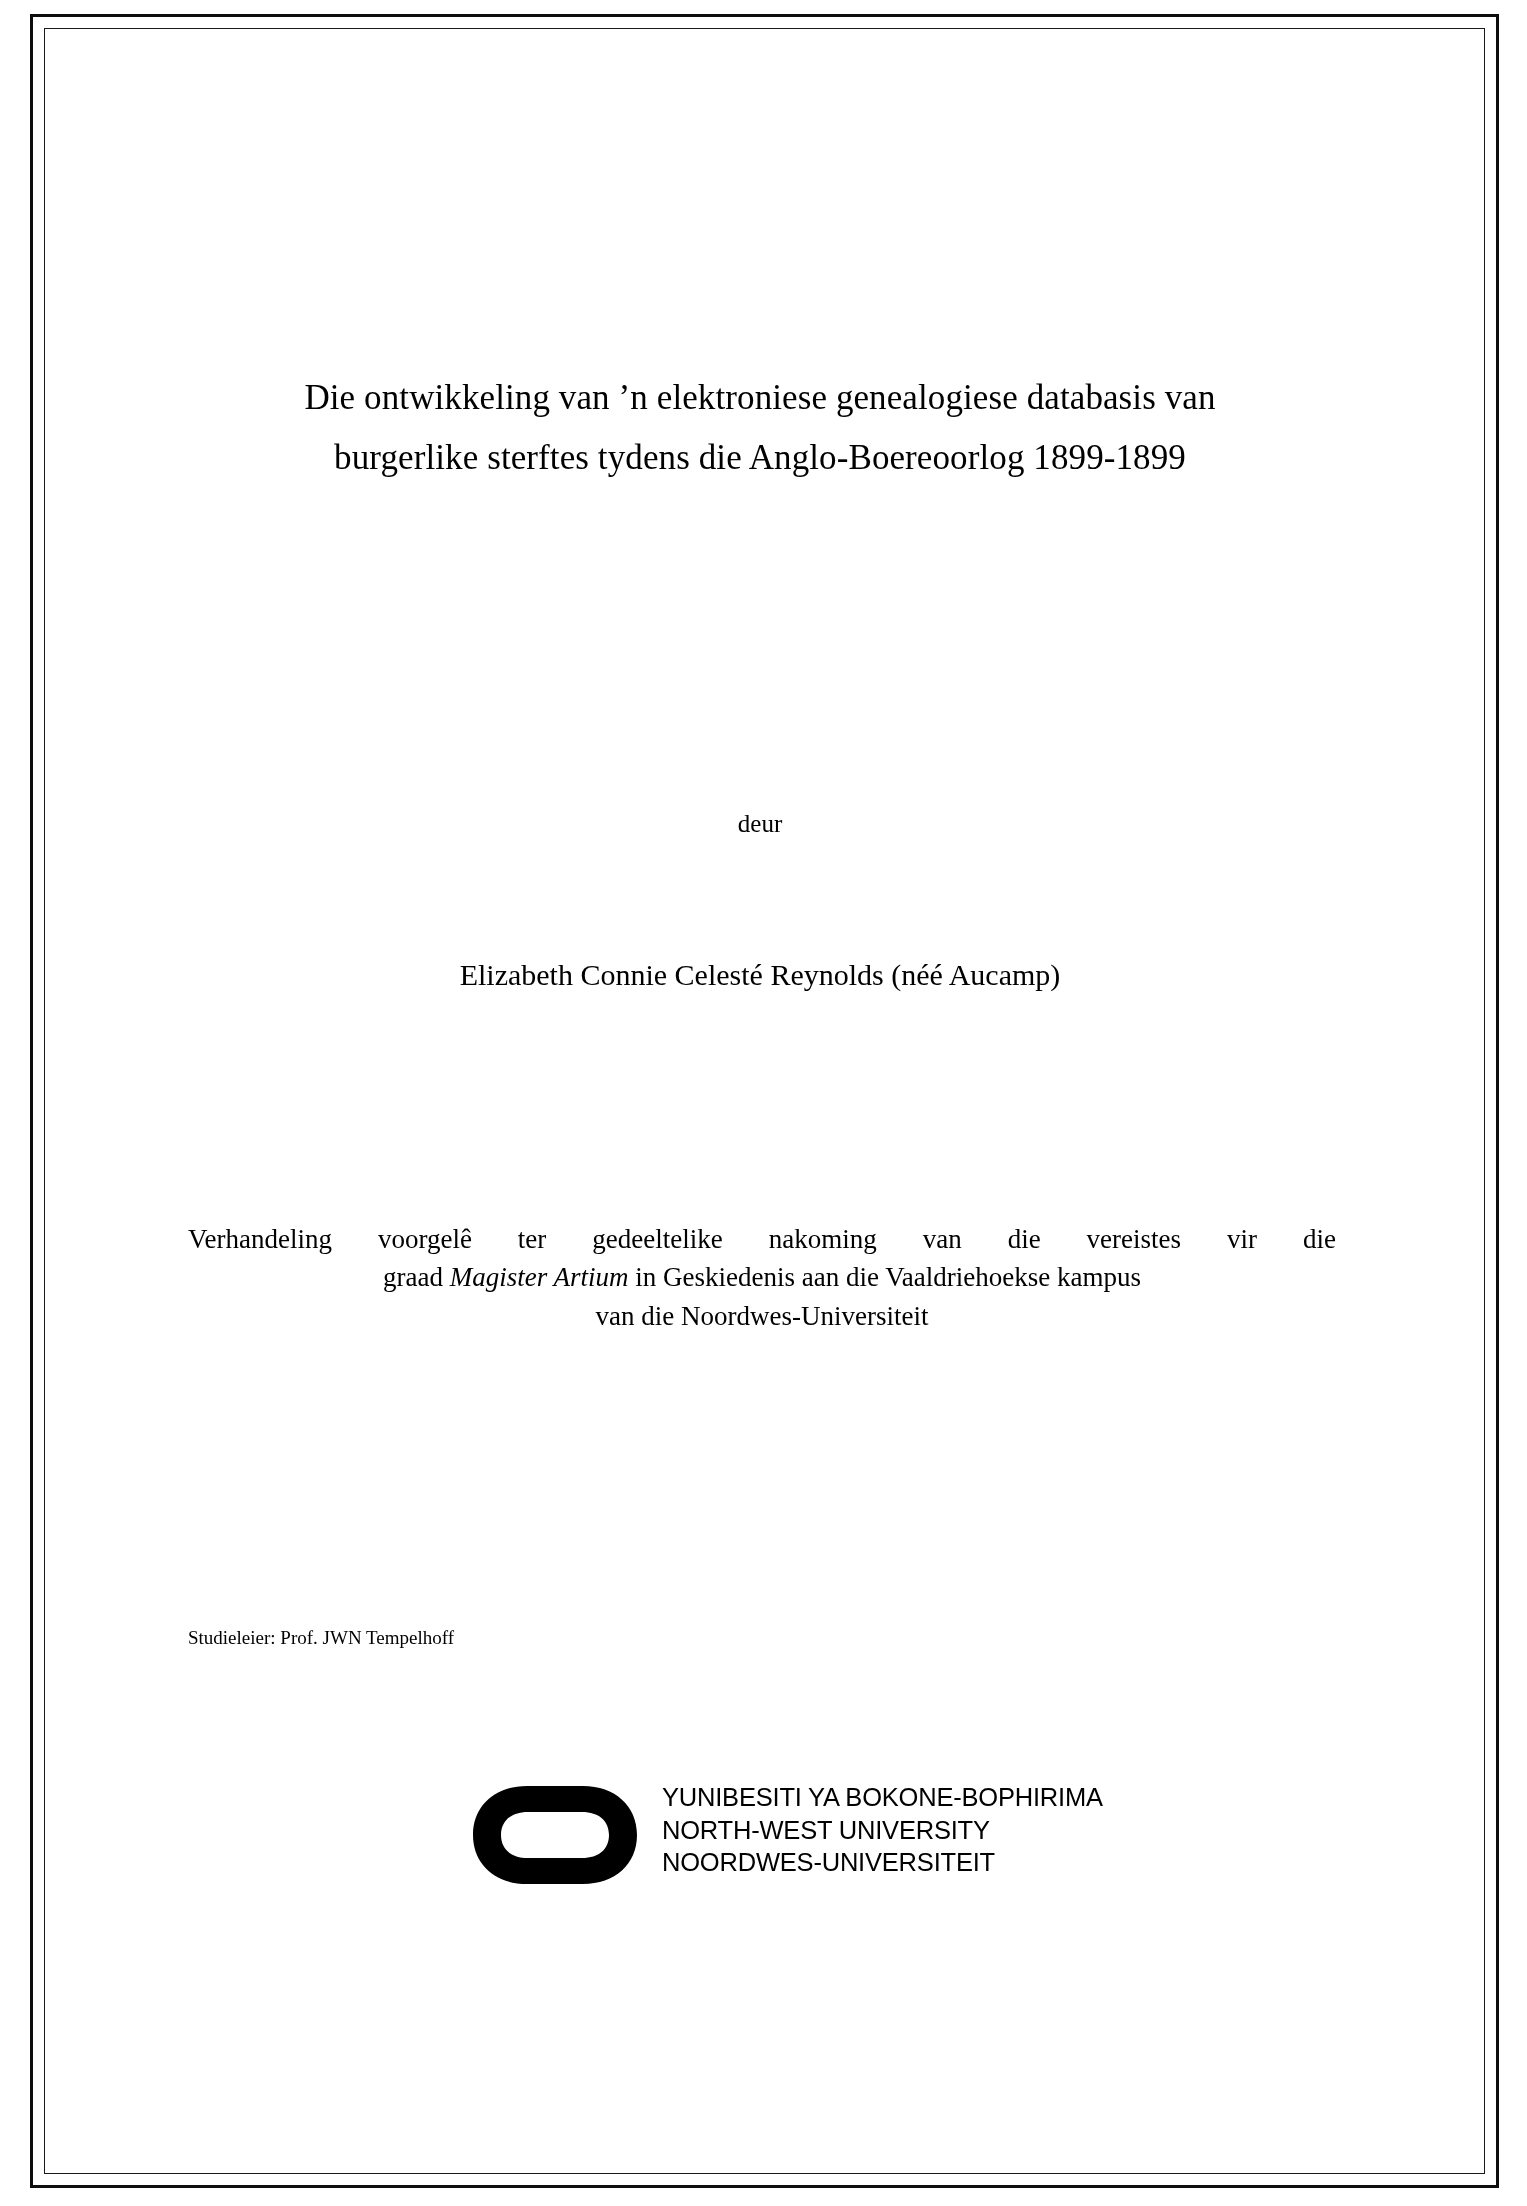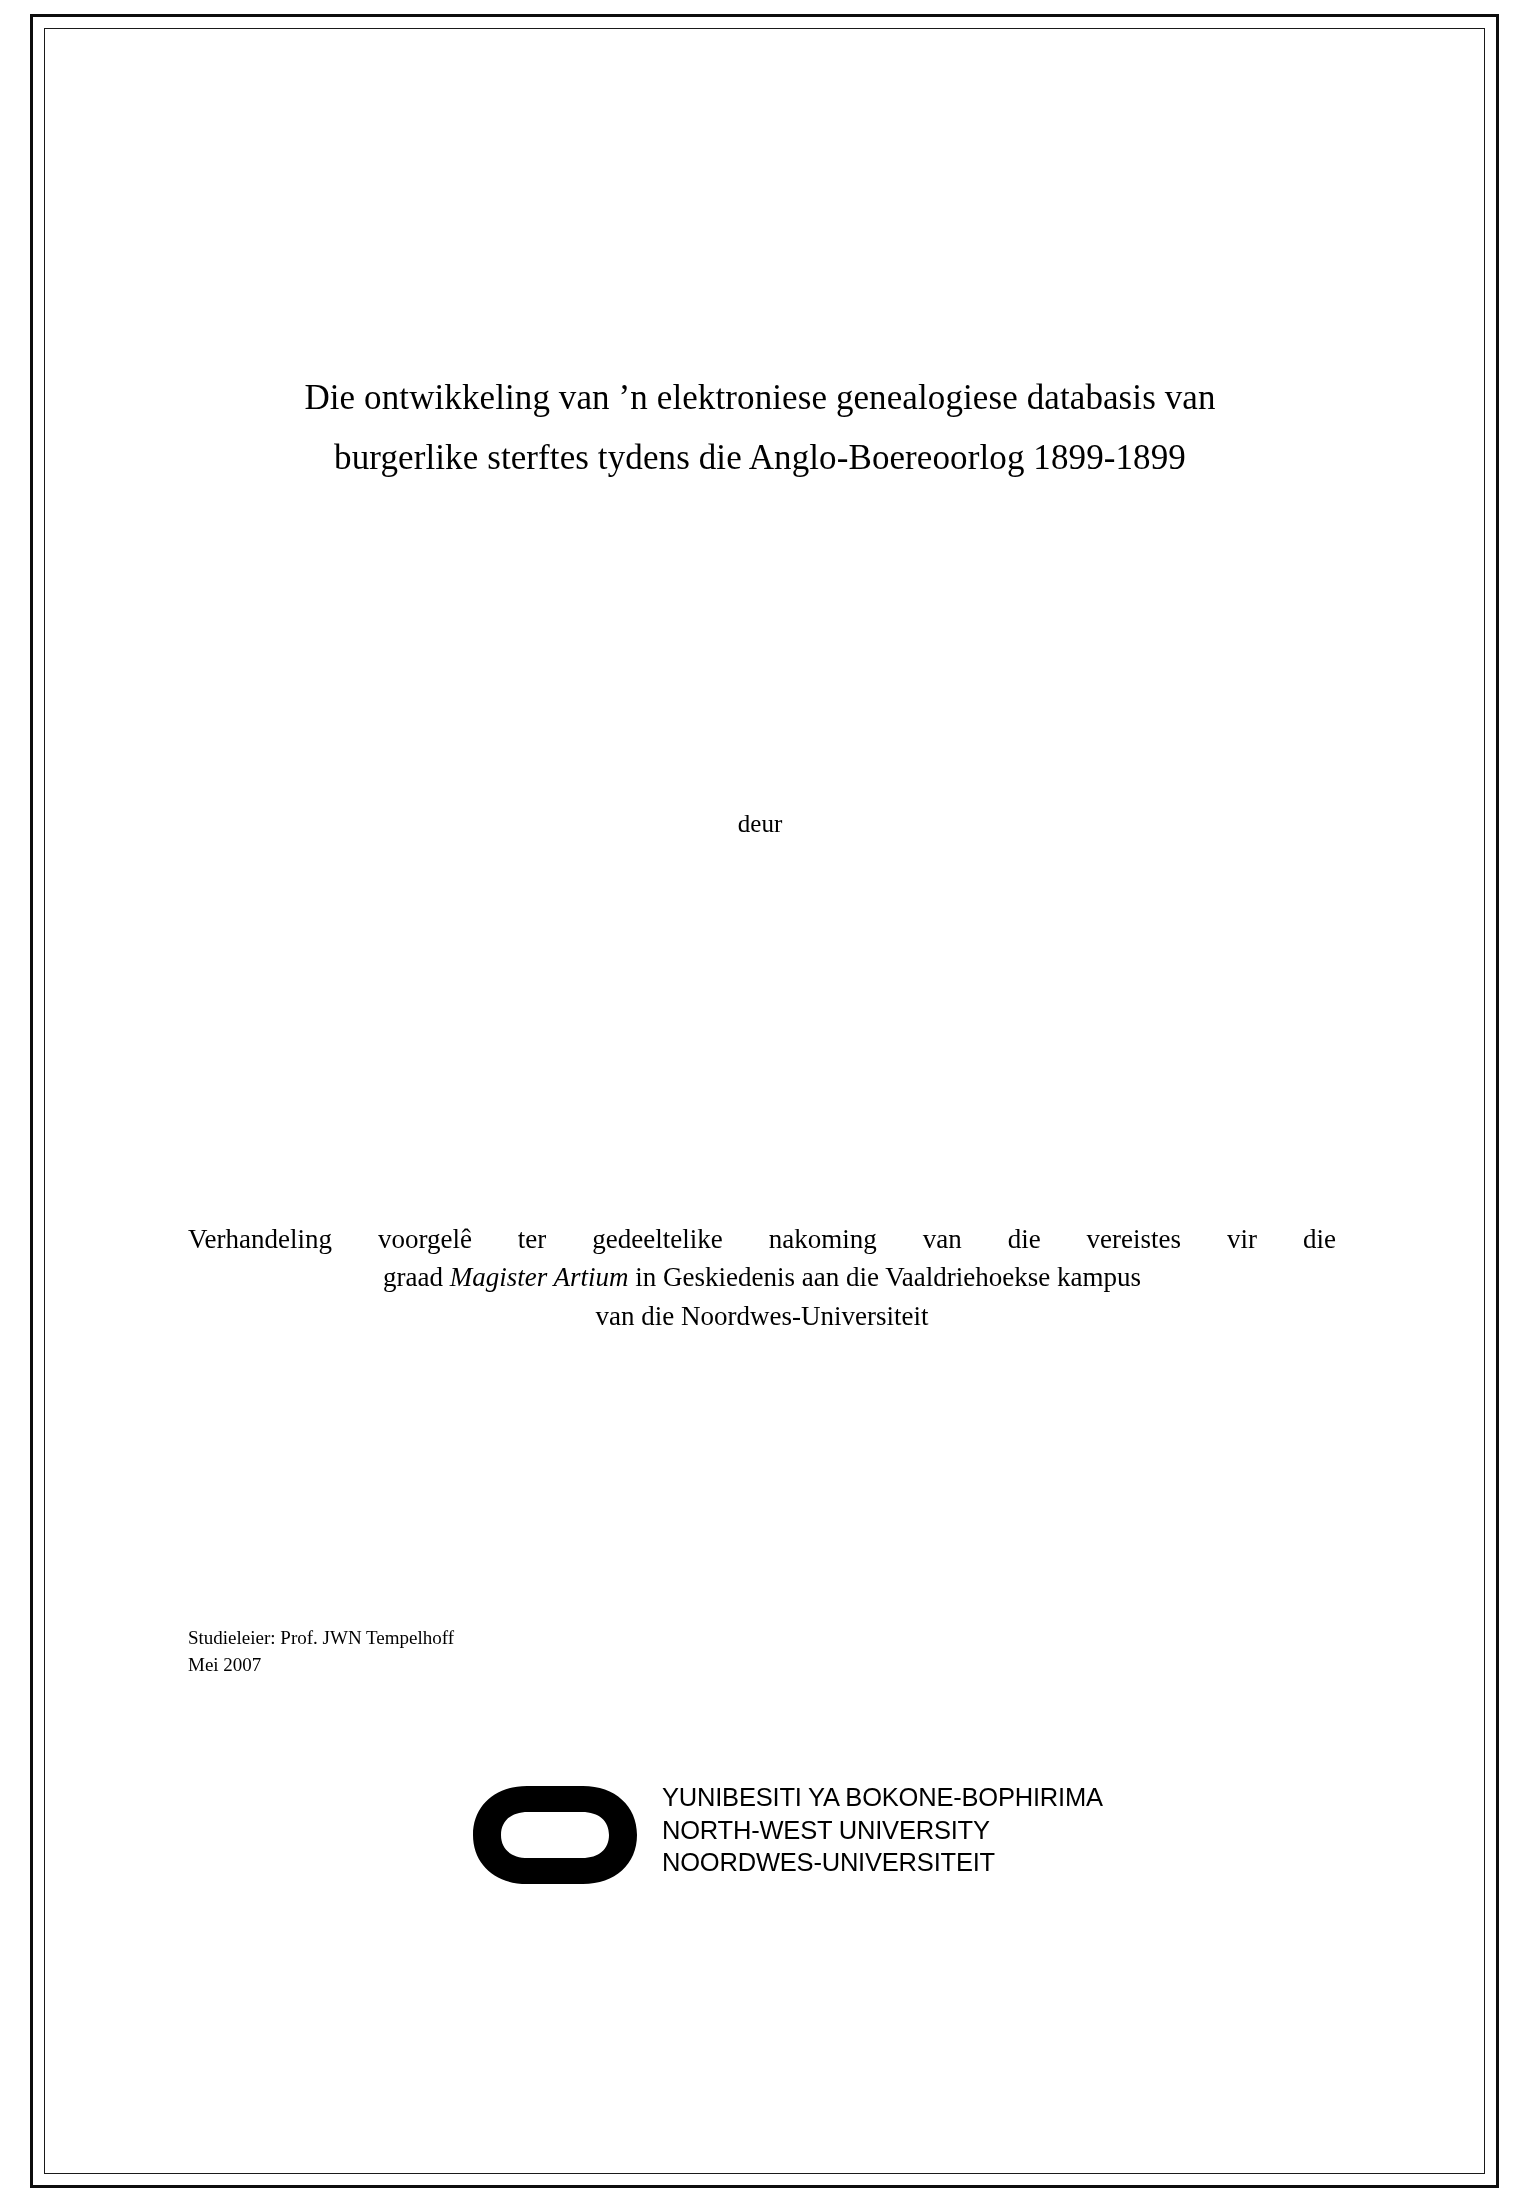--- a/index.html
+++ b/index.html
@@ -142,30 +142,30 @@
 
   <div class="content">
 
     <div class="title">
       <span class="line">Die ontwikkeling van ’n elektroniese genealogiese databasis van</span>
       <span class="line">burgerlike sterftes tydens die Anglo-Boereoorlog 1899-1899</span>
     </div>
 
     <div class="deur">deur</div>
 
+    <div class="author">Elizabeth Connie Celesté Reynolds (néé Aucamp)</div>
 
     <div class="statement">
       <span class="l1">Verhandeling voorgelê ter gedeeltelike nakoming van die vereistes vir die</span>
       <span class="l2"><span>graad </span><i>Magister Artium</i><span> in Geskiedenis aan die Vaaldriehoekse kampus</span></span>
       <span class="l3">van die Noordwes-Universiteit</span>
     </div>
 
     <div class="supervisor">
       <span class="row">Studieleier: Prof. JWN Tempelhoff</span>
-      <span class="row">Mei 2007</span>
     </div>
 
     <div class="logo-block">
       <div class="logo-mark">
         <svg viewBox="0 0 200 110" width="200" height="110" xmlns="http://www.w3.org/2000/svg" aria-hidden="true">
           <g fill="#000000">
             <path d="M62 6 C30 6 8 26 8 55 C8 84 30 104 62 104 L96 104 L96 78 L63 78 C46 78 36 69 36 55 C36 41 46 32 63 32 L96 32 L96 6 Z"></path>
             <path d="M86 6 L118 6 C150 6 172 26 172 55 C172 84 150 104 118 104 L86 104 L86 78 L117 78 C134 78 144 69 144 55 C144 41 134 32 117 32 L86 32 Z"></path>
             <rect x="78" y="40" width="30" height="30" fill="#ffffff"></rect>
           </g>

